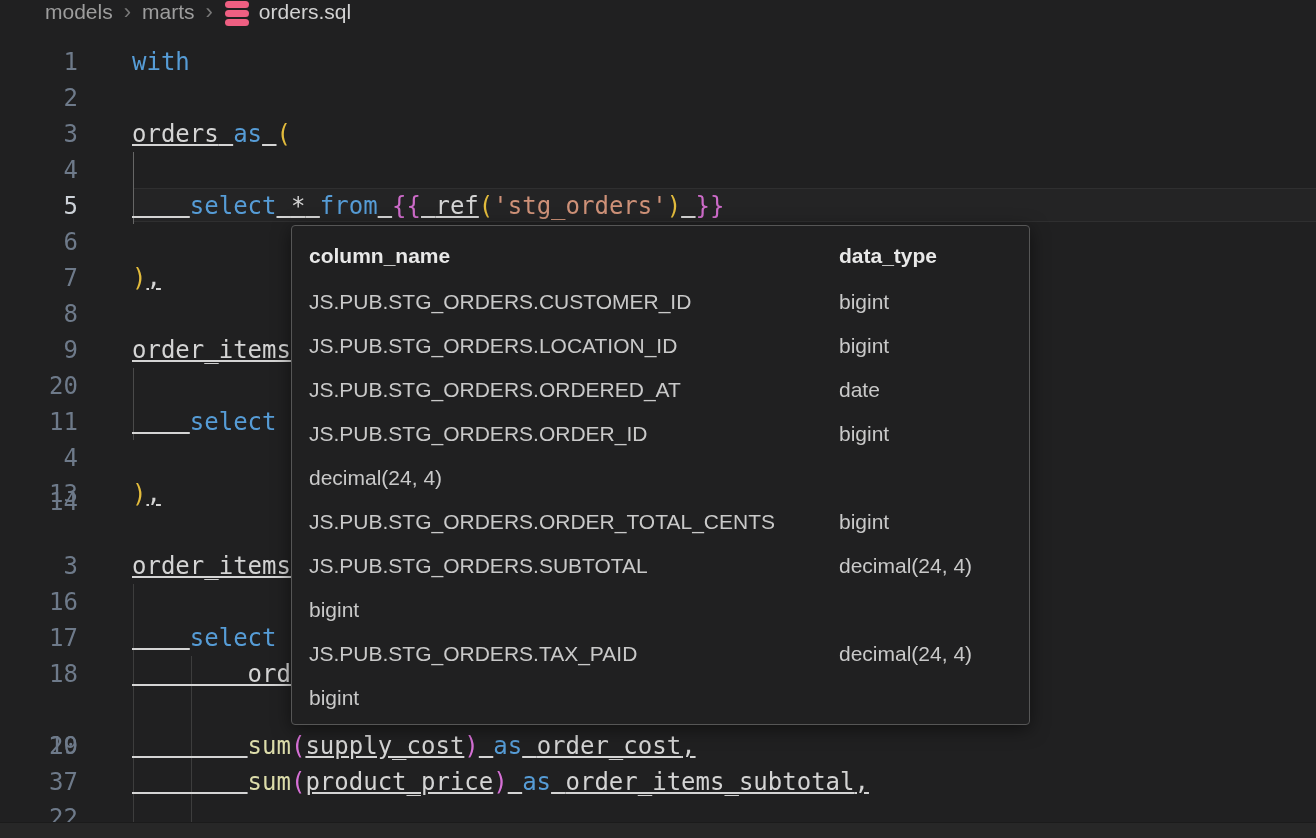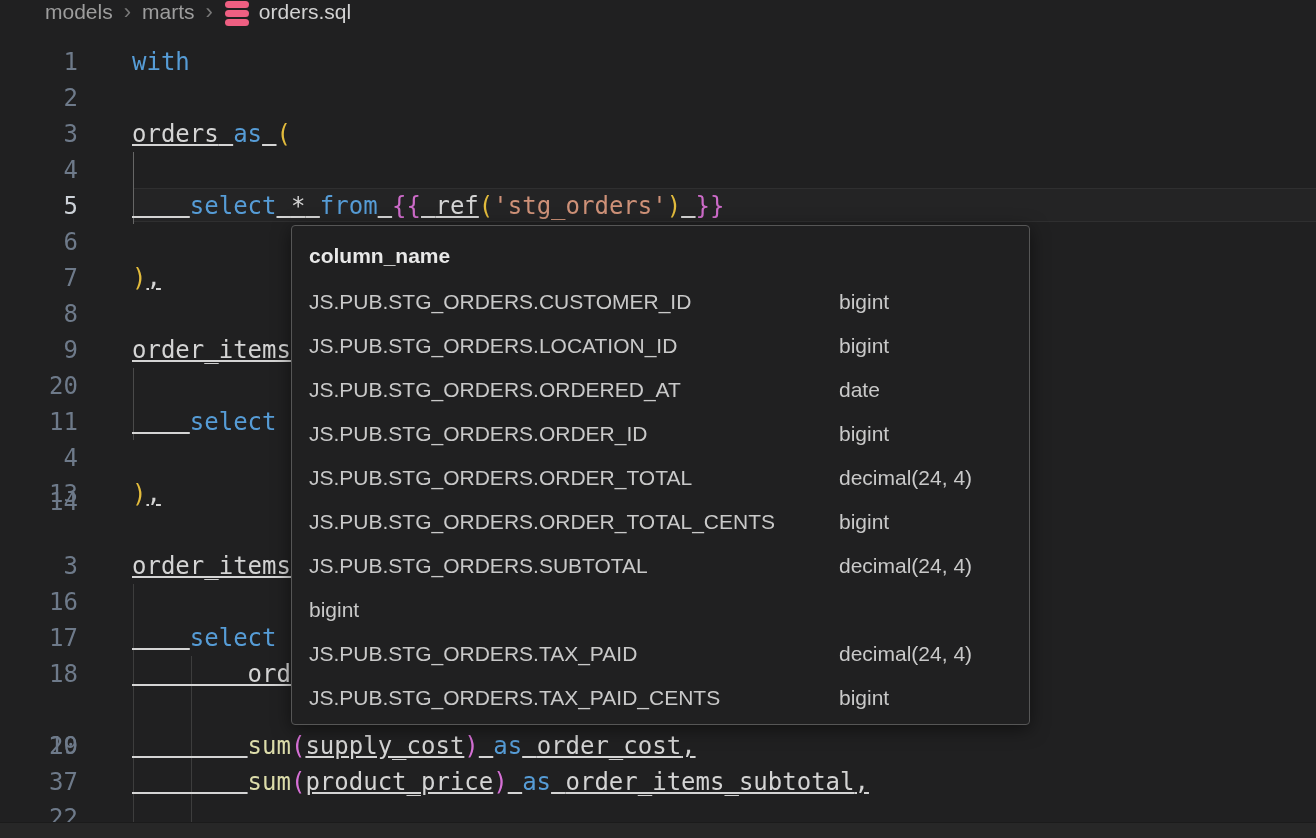--- a/index.html
+++ b/index.html
@@ -168,58 +168,57 @@
         </div>
         <div class="row" style="top: 756px;">
           <span class="num">22</span>
         </div>
       </div>
   </div>
 
   <div class="tooltip">
     <div class="tt-row tt-head">
       <span>column_name</span>
+      <span>data_type</span>
     </div>
     <div id="tt-rows">
         <div class="tt-row">
           <span>JS.PUB.STG_ORDERS.CUSTOMER_ID</span>
           <span>bigint</span>
         </div>
         <div class="tt-row">
           <span>JS.PUB.STG_ORDERS.LOCATION_ID</span>
           <span>bigint</span>
         </div>
         <div class="tt-row">
           <span>JS.PUB.STG_ORDERS.ORDERED_AT</span>
           <span>date</span>
         </div>
         <div class="tt-row">
           <span>JS.PUB.STG_ORDERS.ORDER_ID</span>
           <span>bigint</span>
         </div>
         <div class="tt-row">
-          <span>JS.PUB.STG_ORDERS.ORDER_TOTAL</span>
           <span>decimal(24, 4)</span>
         </div>
         <div class="tt-row">
           <span>JS.PUB.STG_ORDERS.ORDER_TOTAL_CENTS</span>
           <span>bigint</span>
         </div>
         <div class="tt-row">
           <span>JS.PUB.STG_ORDERS.SUBTOTAL</span>
           <span>decimal(24, 4)</span>
         </div>
         <div class="tt-row">
           <span>bigint</span>
         </div>
         <div class="tt-row">
           <span>JS.PUB.STG_ORDERS.TAX_PAID</span>
           <span>decimal(24, 4)</span>
         </div>
         <div class="tt-row">
-          <span>JS.PUB.STG_ORDERS.TAX_PAID_CENTS</span>
           <span>bigint</span>
         </div>
       </div>
   </div>
 
   <div class="bottom-edge"></div>
 </div>
 
 </body></html>

